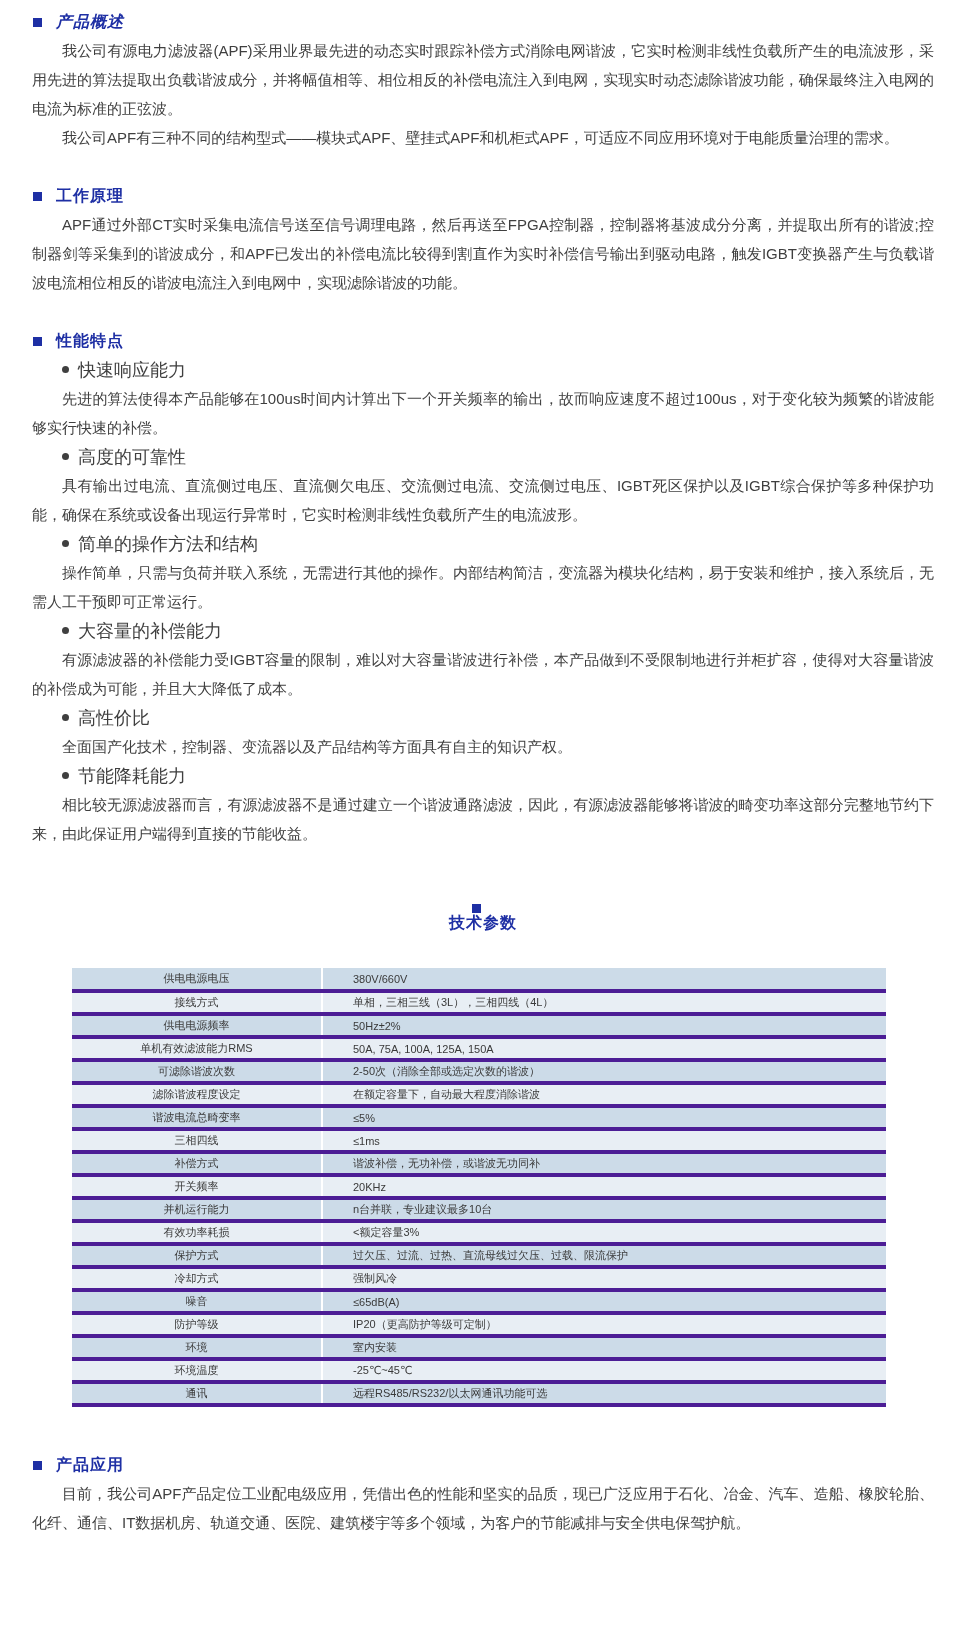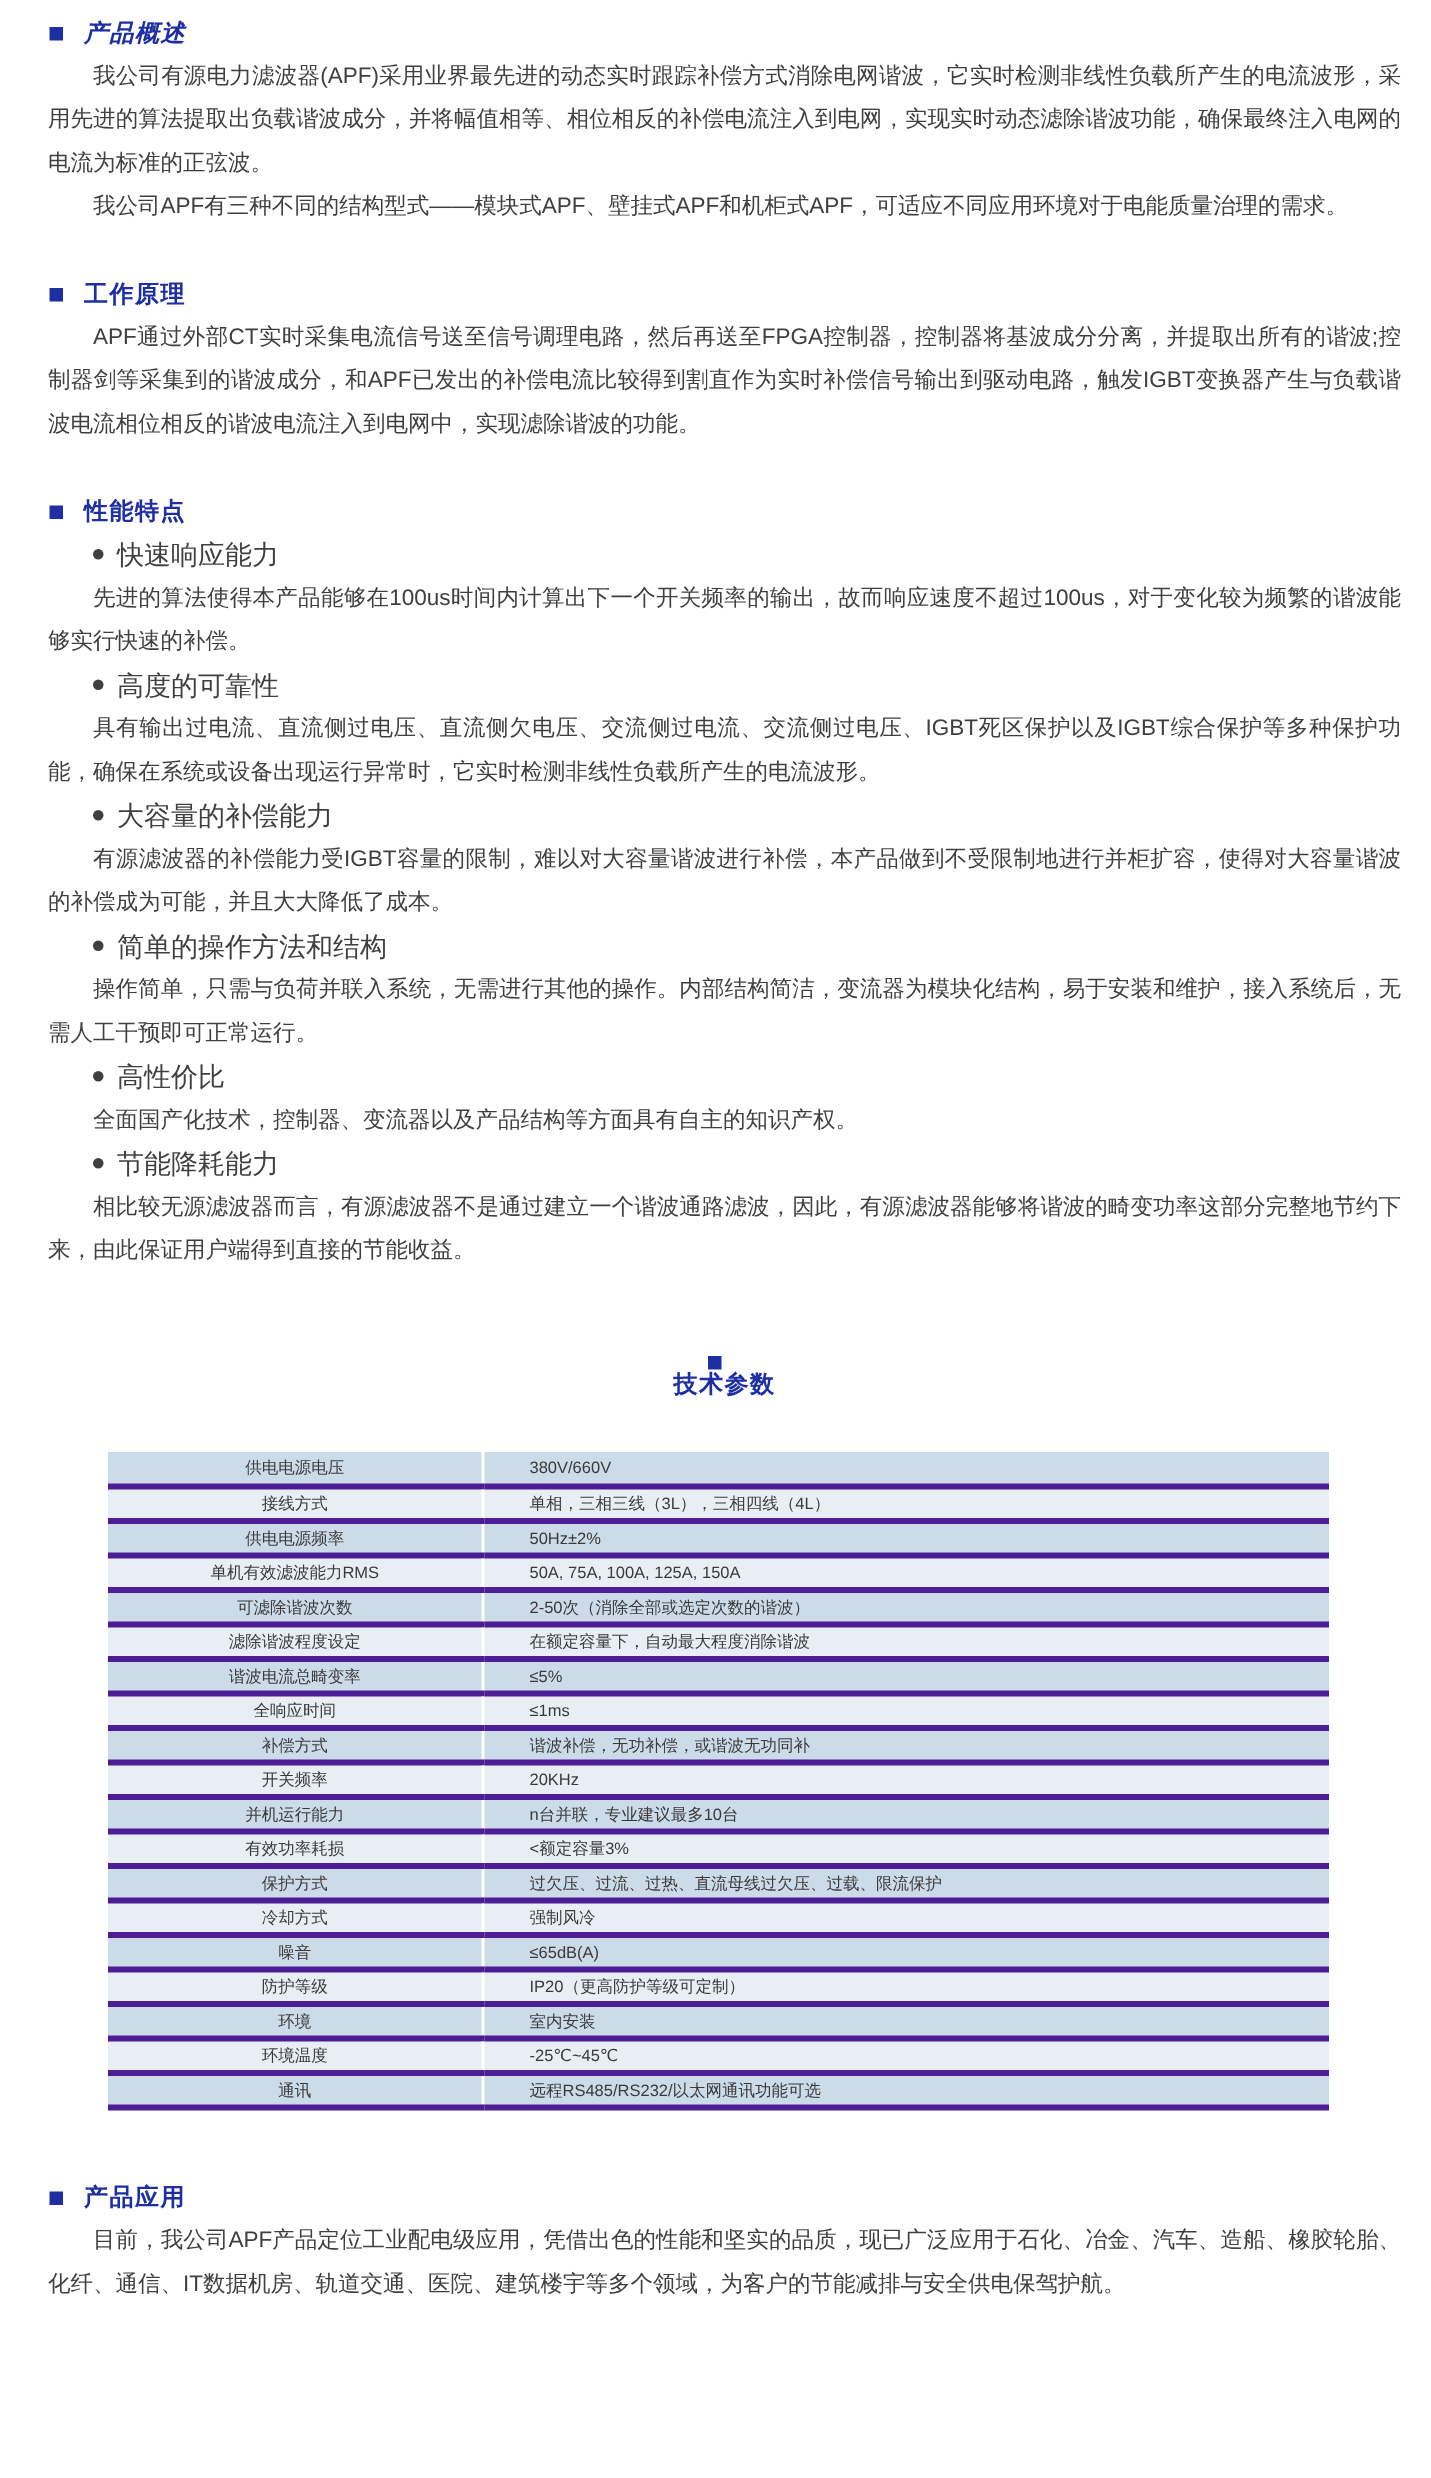--- a/index.html
+++ b/index.html
@@ -104,30 +104,30 @@
         <div class="feature">
     <div class="feature-title">
       <span class="dot"></span>
       <span class="feature-title-text">高度的可靠性</span>
     </div>
     <p class="para">具有输出过电流、直流侧过电压、直流侧欠电压、交流侧过电流、交流侧过电压、IGBT死区保护以及IGBT综合保护等多种保护功能，确保在系统或设备出现运行异常时，它实时检测非线性负载所产生的电流波形。</p>
   </div>
         <div class="feature">
     <div class="feature-title">
       <span class="dot"></span>
+      <span class="feature-title-text">简单的操作方法和结构</span>
+    </div>
+    <p class="para">操作简单，只需与负荷并联入系统，无需进行其他的操作。内部结构简洁，变流器为模块化结构，易于安装和维护，接入系统后，无需人工干预即可正常运行。</p>
+  </div>
+        <div class="feature">
+    <div class="feature-title">
+      <span class="dot"></span>
       <span class="feature-title-text">大容量的补偿能力</span>
     </div>
     <p class="para">有源滤波器的补偿能力受IGBT容量的限制，难以对大容量谐波进行补偿，本产品做到不受限制地进行并柜扩容，使得对大容量谐波的补偿成为可能，并且大大降低了成本。</p>
-  </div>
-        <div class="feature">
-    <div class="feature-title">
-      <span class="dot"></span>
-      <span class="feature-title-text">简单的操作方法和结构</span>
-    </div>
-    <p class="para">操作简单，只需与负荷并联入系统，无需进行其他的操作。内部结构简洁，变流器为模块化结构，易于安装和维护，接入系统后，无需人工干预即可正常运行。</p>
   </div>
         <div class="feature">
     <div class="feature-title">
       <span class="dot"></span>
       <span class="feature-title-text">高性价比</span>
     </div>
     <p class="para">全面国产化技术，控制器、变流器以及产品结构等方面具有自主的知识产权。</p>
   </div>
         <div class="feature">
     <div class="feature-title">
@@ -168,21 +168,21 @@
   </tr>
             <tr class="spec-row row-light">
     <td class="spec-label">滤除谐波程度设定</td>
     <td class="spec-value">在额定容量下，自动最大程度消除谐波</td>
   </tr>
             <tr class="spec-row row-dark">
     <td class="spec-label">谐波电流总畸变率</td>
     <td class="spec-value">≤5%</td>
   </tr>
             <tr class="spec-row row-light">
-    <td class="spec-label">全响应时间</td>
+    <td class="spec-label">三相四线</td>
     <td class="spec-value">≤1ms</td>
   </tr>
             <tr class="spec-row row-dark">
     <td class="spec-label">补偿方式</td>
     <td class="spec-value">谐波补偿，无功补偿，或谐波无功同补</td>
   </tr>
             <tr class="spec-row row-light">
     <td class="spec-label">开关频率</td>
     <td class="spec-value">20KHz</td>
   </tr>

